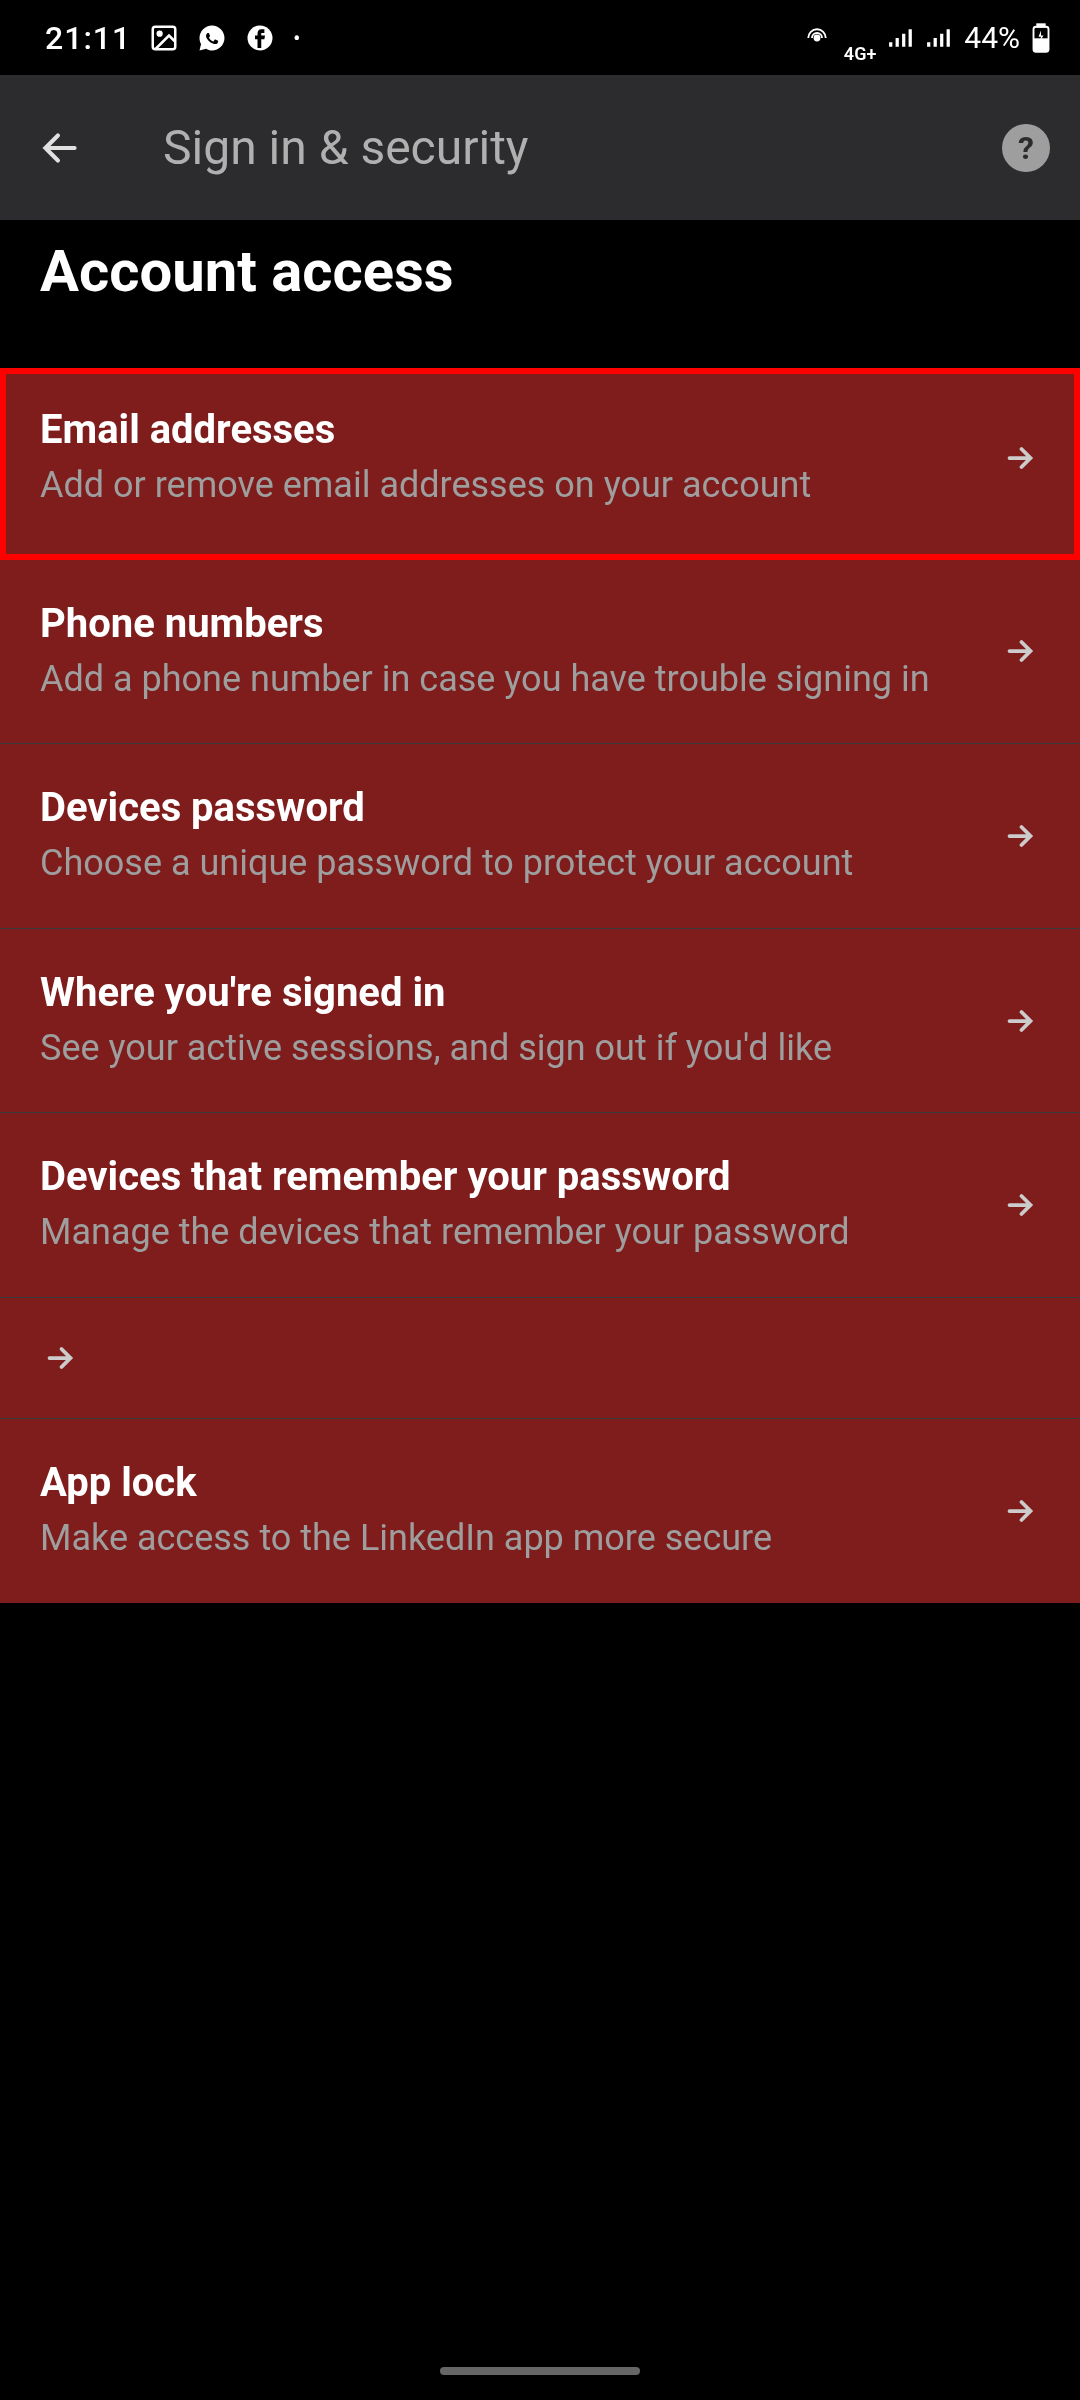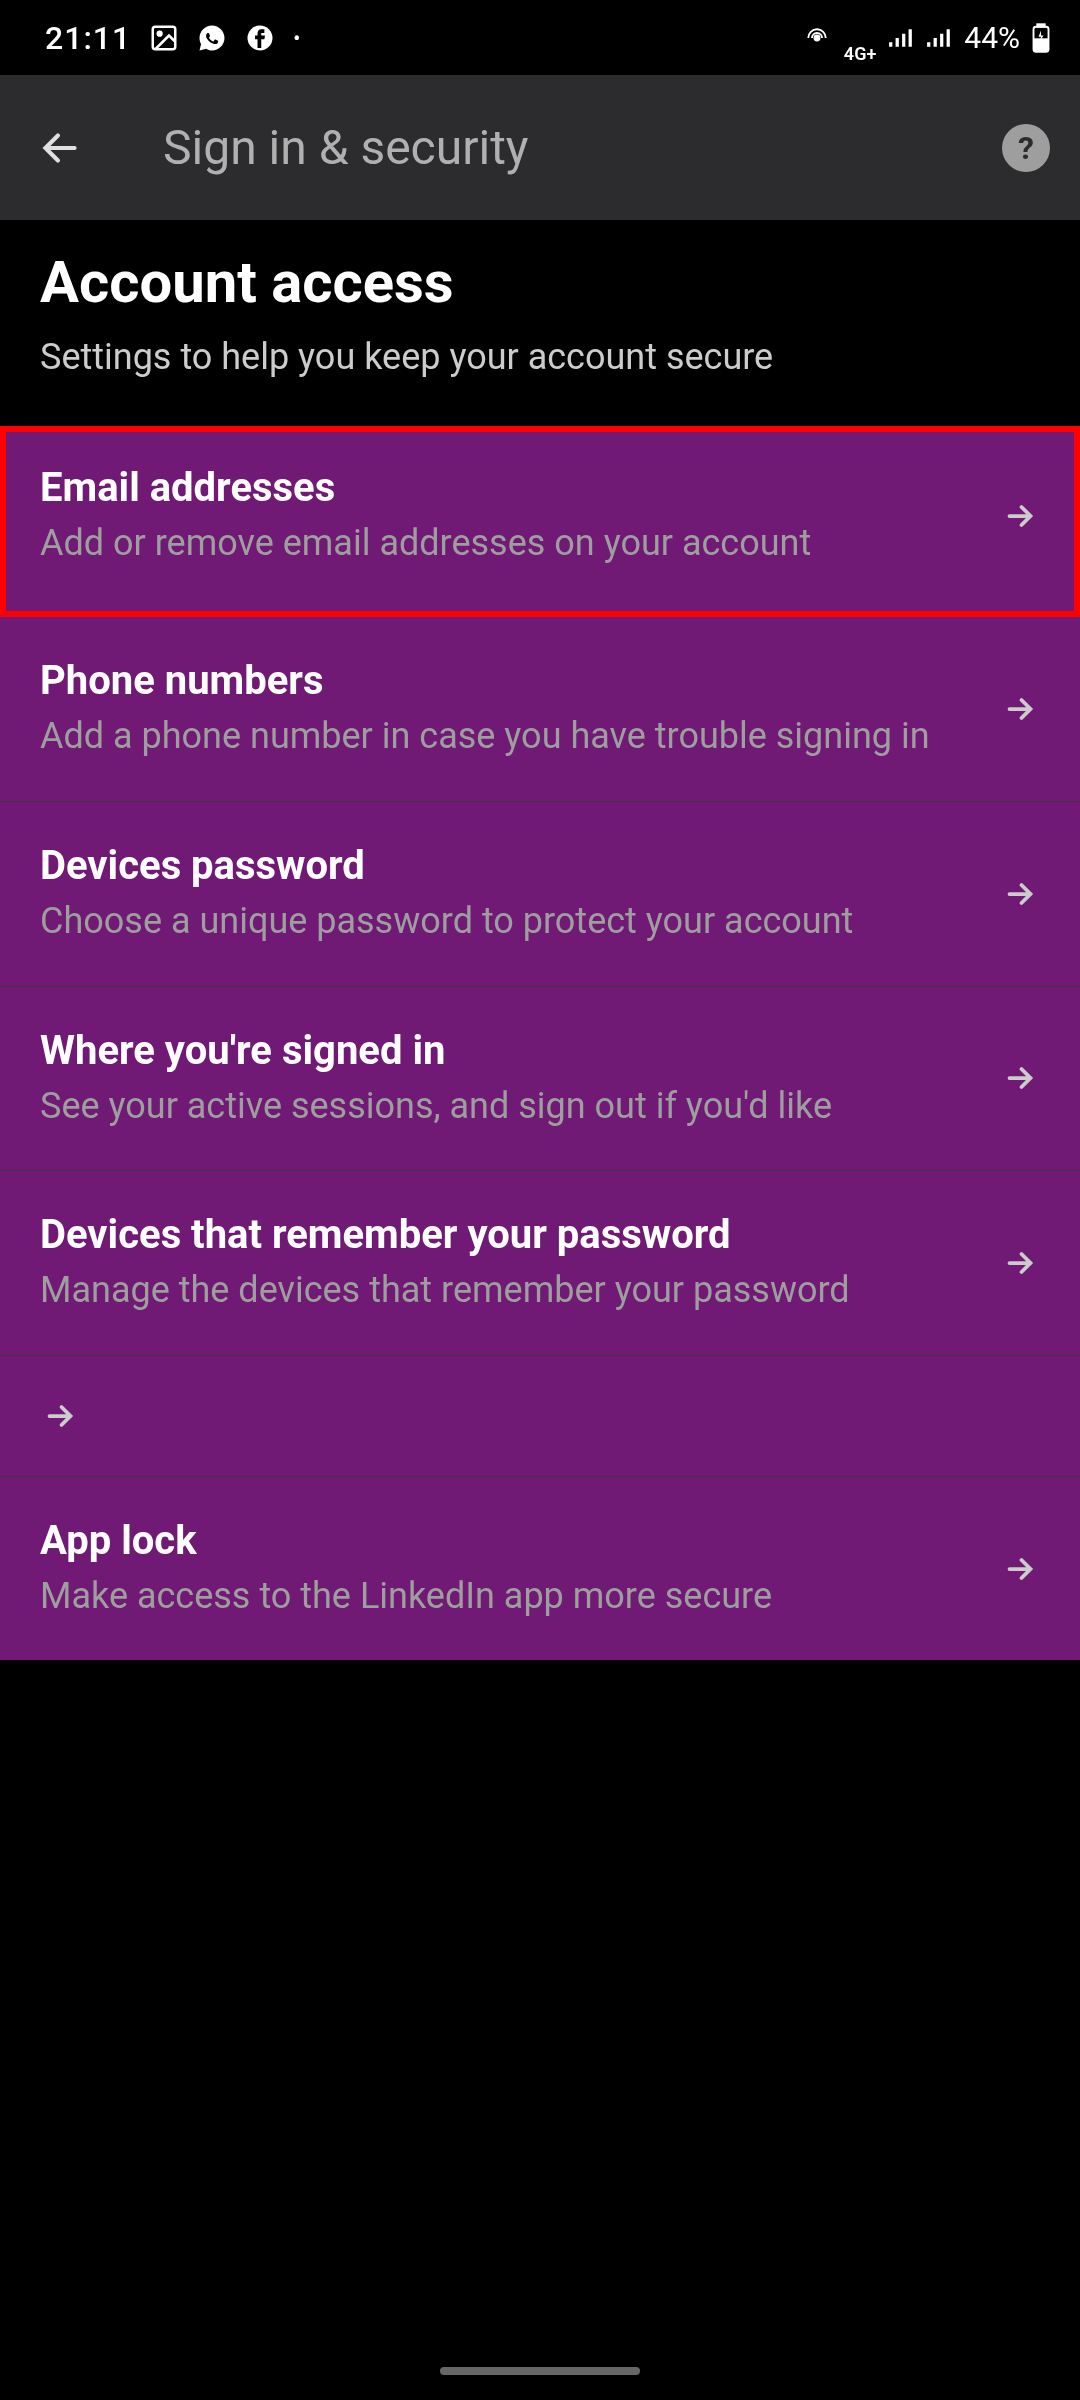--- a/index.html
+++ b/index.html
@@ -76,37 +76,37 @@
       border-radius: 50%;
       background: #9e9e9e;
       display: flex;
       align-items: center;
       justify-content: center;
       color: #2c2c2e;
       font-size: 32px;
       font-weight: 700;
     }
     .header-section {
-      padding: 28px 40px 45px;
+      padding: 17px 40px 45px;
       background: #000000;
     }
     .page-title {
       font-size: 58px;
       font-weight: 700;
       color: #ffffff;
       margin-bottom: 18px;
     }
     .page-subtitle {
       font-size: 36px;
       font-weight: 400;
       color: #cccccc;
       line-height: 1.3;
     }
     .settings-list {
-      background: #701a75;
+      background: #7f1d1d;
     }
     .list-item {
       display: flex;
       align-items: center;
       padding: 40px 40px;
       border-bottom: 1px solid #3a3a3c;
       gap: 30px;
     }
     .list-item:last-child {
       border-bottom: none;
@@ -221,21 +221,20 @@
       </svg>
   </div>
   <div class="app-title">Sign in &amp; security</div>
   <div class="help-btn">
     <span>?</span>
   </div>
 </div>
 
 <div class="header-section">
   <div class="page-title">Account access</div>
-  <div class="page-subtitle">Settings to help you keep your account secure</div>
 </div>
 
 <div class="settings-list">
 
   <div class="list-item highlighted">
     <div class="item-content">
       <div class="item-title">Email addresses</div>
       <div class="item-subtitle">Add or remove email addresses on your account</div>
     </div>
     <div class="chevron">

